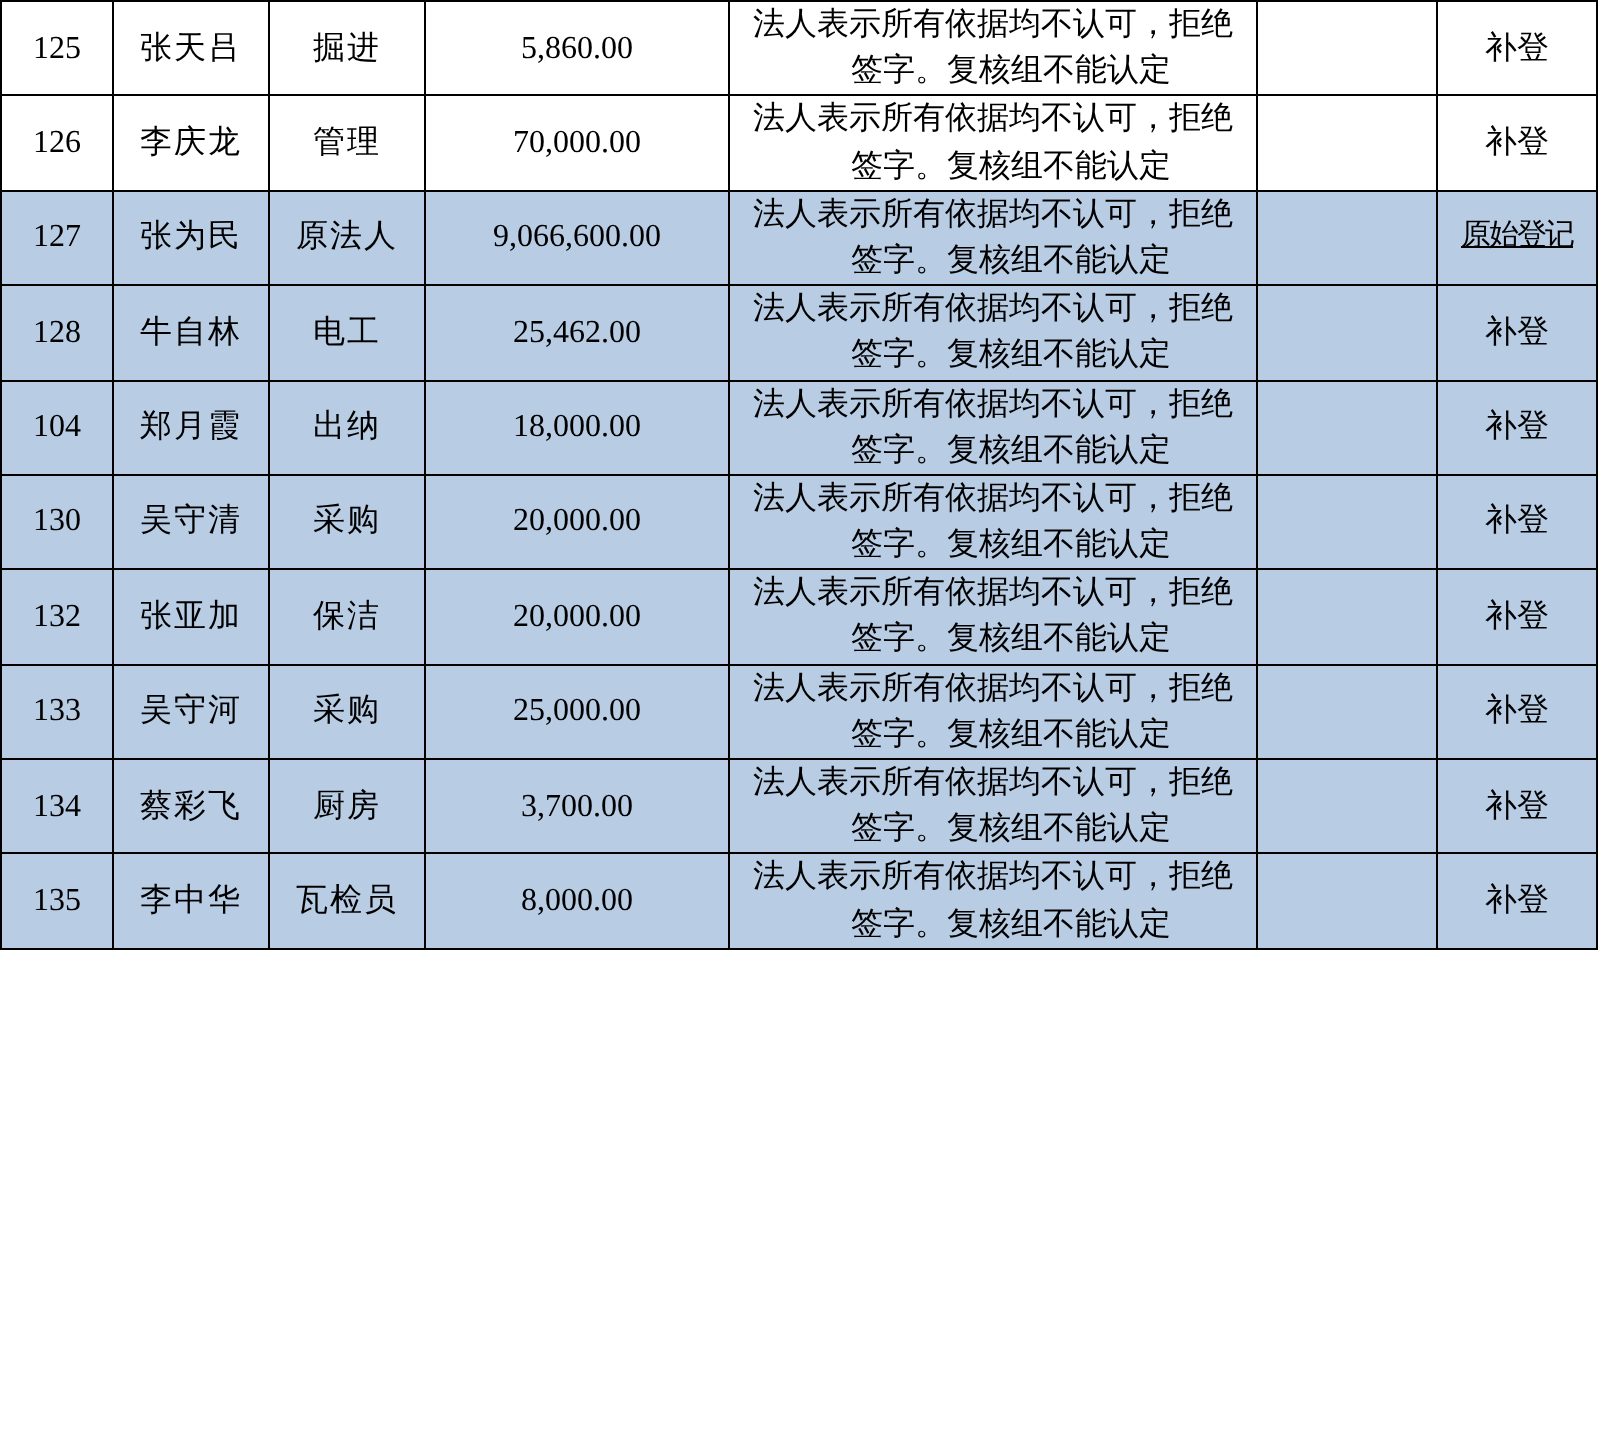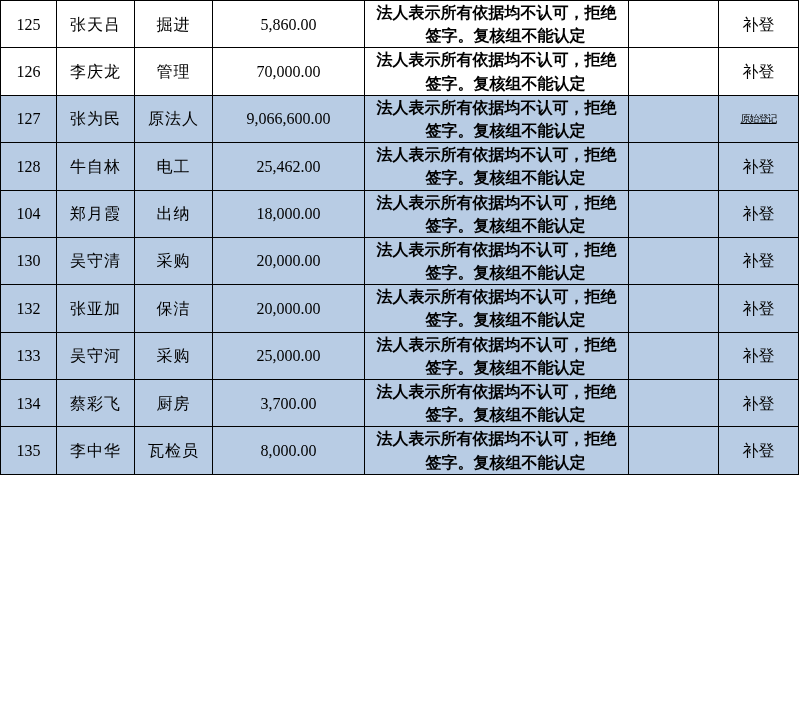--- a/index.html
+++ b/index.html
@@ -53,35 +53,34 @@
   }
   td.cell-note {
     text-align: left;
     font-size: 14px;
     line-height: 1.5;
     padding: 3px 6px 3px 6px;
   }
   td.cell-note .note-line {
     display: block;
     white-space: nowrap;
-    font-weight: bold;
   }
   td.cell-note .note-line.second {
     text-indent: 18px;
   }
   td.cell-blank { }
   td.cell-status { font-size: 16px; letter-spacing: 0px; }
   tr.row-highlight td {
     background: #b8cce4;
   }
   tr.row-plain td {
     background: #ffffff;
   }
   tr.row-highlight td.cell-status.status-wide {
-    font-size: 10px;
+    font-size: 15px;
     letter-spacing: -1px;
     text-decoration: underline;
   }
 </style>
 </head>
 <body>
 
 <div class="sheet">
   <table class="data-table">
     <colgroup>

